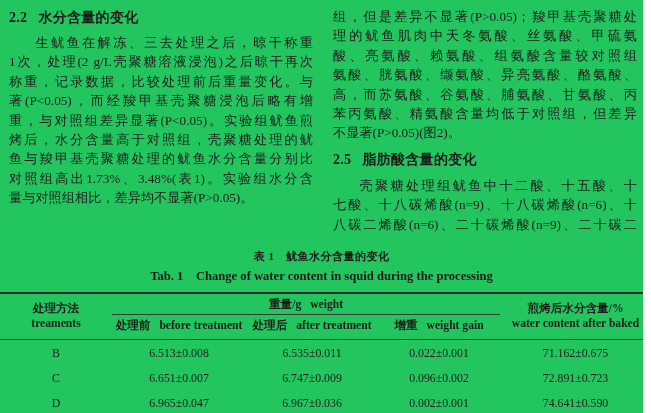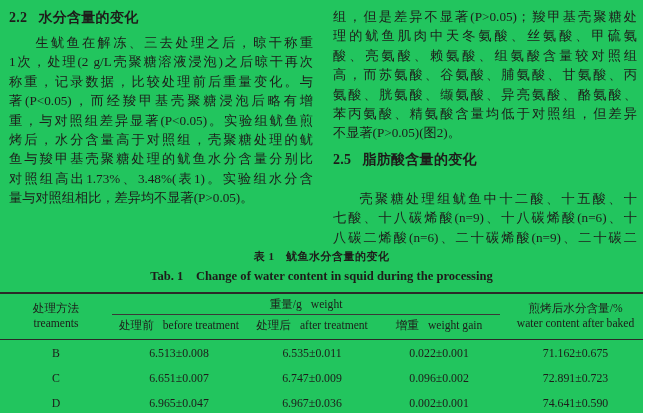--- a/index.html
+++ b/index.html
@@ -33,21 +33,21 @@
   }
   .sec-heading .sec-num { margin-right: 11px; }
   .line {
     text-align: justify;
     text-align-last: justify;
     height: 19.4px;
     overflow: hidden;
   }
   .line.indent { text-indent: 2em; }
   .line.end { text-align-last: left; }
-  .heading-2-5 { margin-top: 7px; margin-bottom: 20px; }
+  .heading-2-5 { margin-top: 7px; margin-bottom: 7px; }
 
   .tbl-title-zh {
     margin-top: 9px;
     text-align: center;
     font-weight: bold;
     font-size: 11px;
     letter-spacing: 0.5px;
   }
   .tbl-title-en {
     margin-top: 4px;
@@ -57,21 +57,21 @@
   }
   table.dtable {
     width: 651px;
     margin-top: 7px;
     border-collapse: collapse;
     table-layout: fixed;
     border-top: 2px solid #2b2a28;
     border-bottom: 3px solid #2b2a28;
     font-size: 11.6px;
   }
-  .dtable th { font-weight: normal; margin-top: 48px; }
+  .dtable th { font-weight: bold; margin-top: 48px; }
   .dtable .th-vert {
     border-bottom: 1.6px solid #2b2a28;
     vertical-align: middle;
     line-height: 15px;
     padding: 2px 0 4px 0;
   }
   .dtable .th-span {
     border-bottom: 1px solid #3a3937;
     padding: 4px 0 2px 0;
     line-height: 14px;
@@ -112,22 +112,22 @@
         <div class="line">对照组高出1.73%、3.48%(表1)。实验组水分含</div>
         <div class="line end">量与对照组相比，差异均不显著(P&gt;0.05)。</div>
       </div>
     </div>
 
     <div class="col">
       <div>
         <div class="line">组，但是差异不显著(P&gt;0.05)；羧甲基壳聚糖处</div>
         <div class="line">理的鱿鱼肌肉中天冬氨酸、丝氨酸、甲硫氨</div>
         <div class="line">酸、亮氨酸、赖氨酸、组氨酸含量较对照组</div>
+        <div class="line">氨酸、胱氨酸、缬氨酸、异亮氨酸、酪氨酸、</div>
         <div class="line">高，而苏氨酸、谷氨酸、脯氨酸、甘氨酸、丙</div>
-        <div class="line">氨酸、胱氨酸、缬氨酸、异亮氨酸、酪氨酸、</div>
         <div class="line">苯丙氨酸、精氨酸含量均低于对照组，但差异</div>
         <div class="line end">不显著(P&gt;0.05)(图2)。</div>
       </div>
       <div class="sec-heading heading-2-5">
         <span class="sec-num">2.5</span><span>脂肪酸含量的变化</span>
       </div>
       <div>
         <div class="line indent">壳聚糖处理组鱿鱼中十二酸、十五酸、十</div>
         <div class="line">七酸、十八碳烯酸(n=9)、十八碳烯酸(n=6)、十</div>
         <div class="line">八碳二烯酸(n=6)、二十碳烯酸(n=9)、二十碳二</div>

